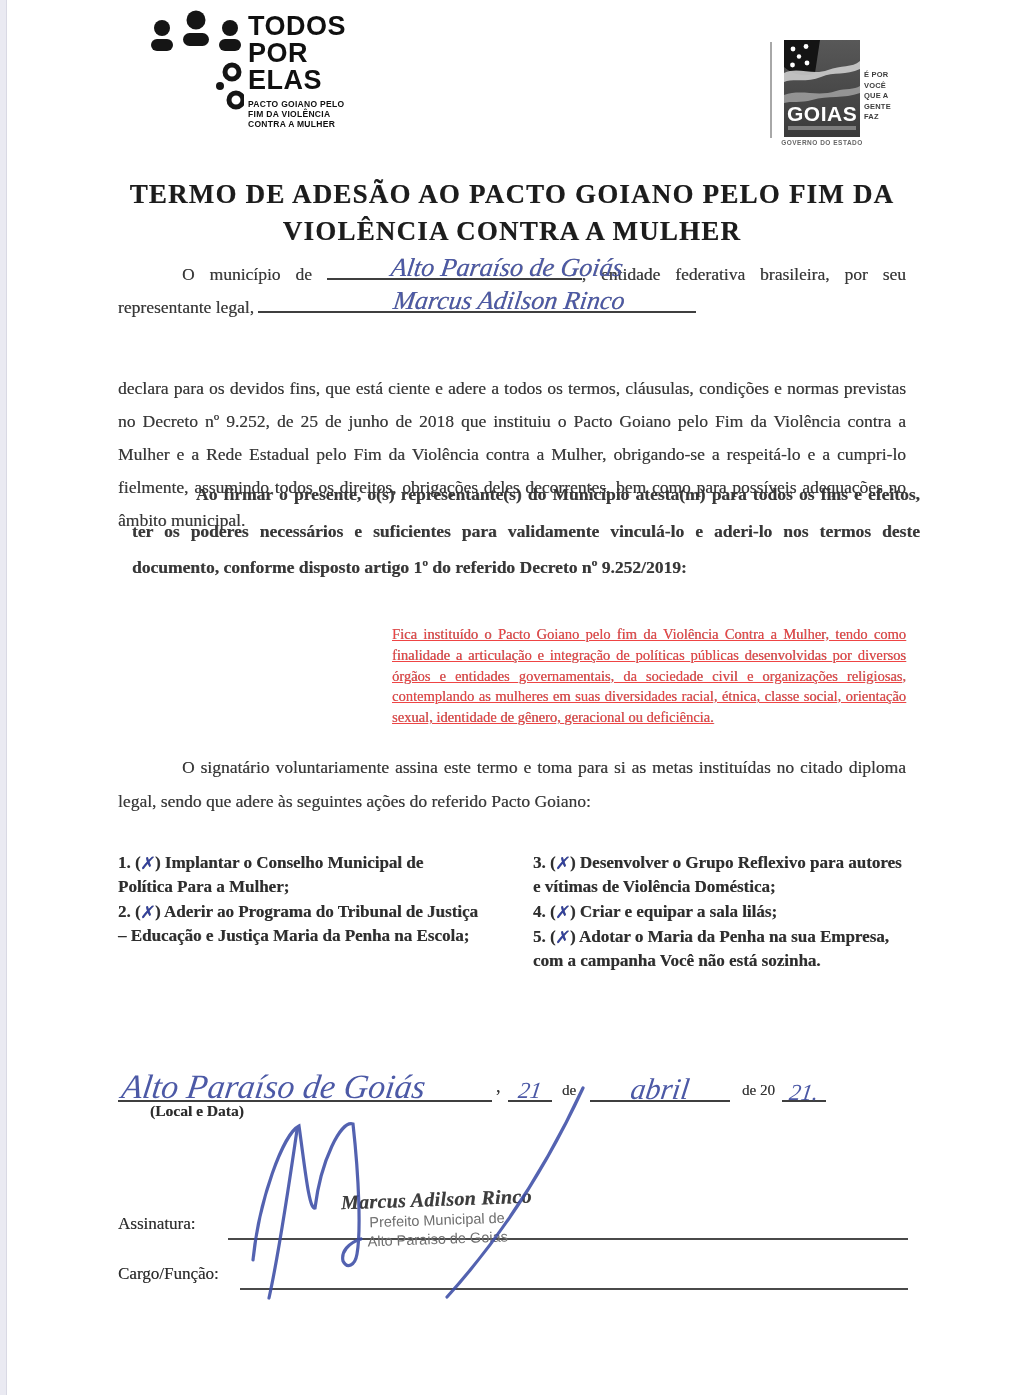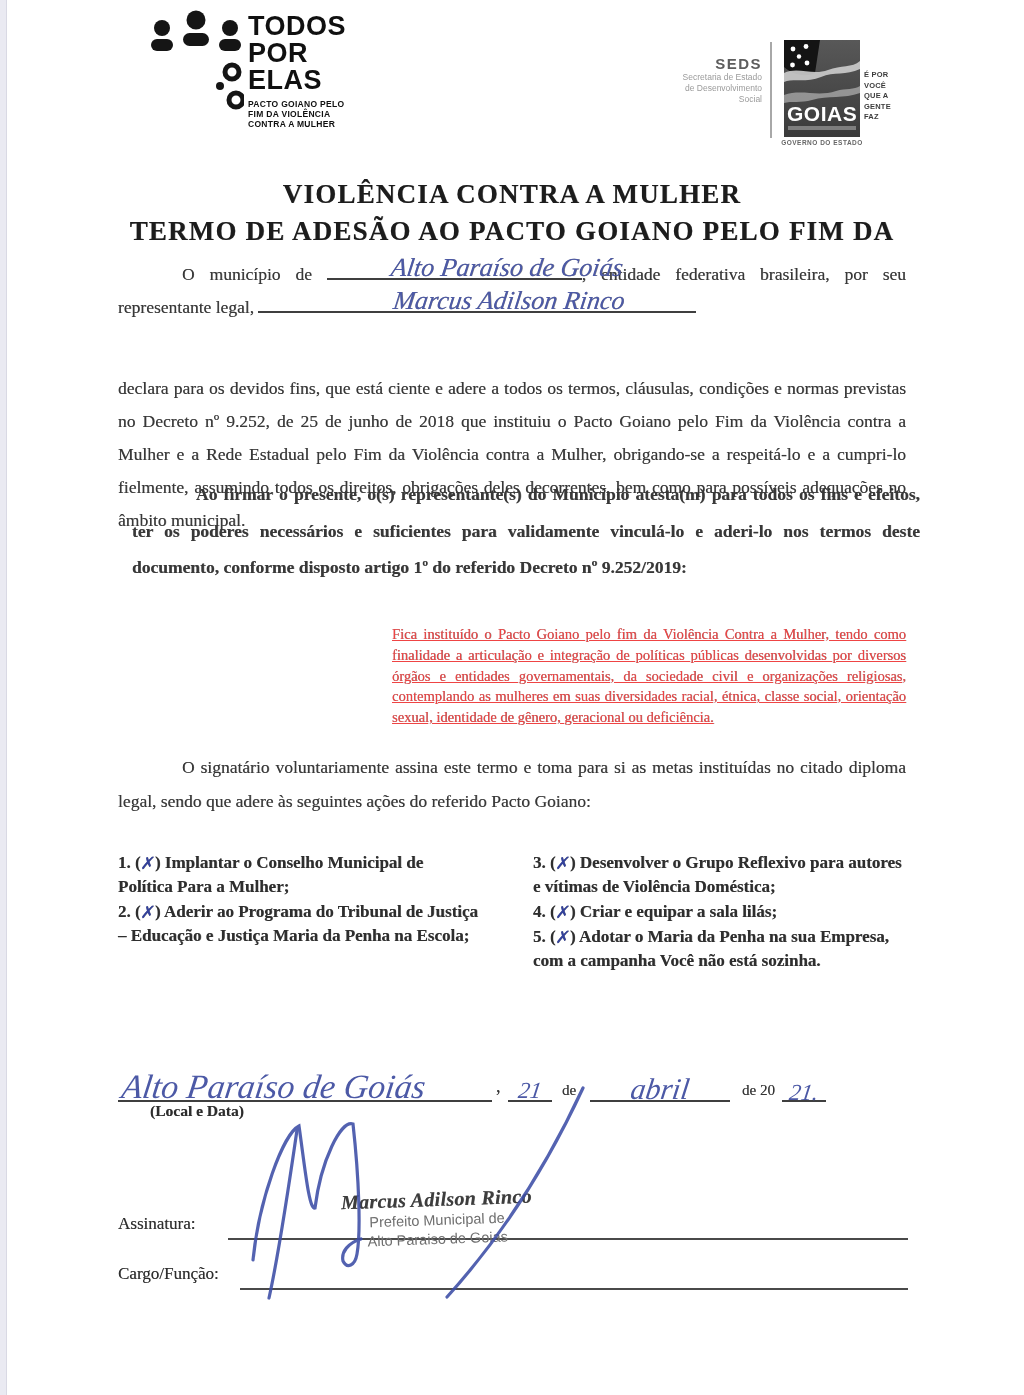--- a/index.html
+++ b/index.html
@@ -108,26 +108,20 @@
       <div>POR</div>
       <div>ELAS</div>
     </div>
     <div class="tpe-sub">
       <div>PACTO GOIANO PELO</div>
       <div>FIM DA VIOLÊNCIA</div>
       <div>CONTRA A MULHER</div>
     </div>
   </div>
 
-  <div class="seds">
-    <div class="seds-acronym">SEDS</div>
-    <div class="seds-line">Secretaria de Estado</div>
-    <div class="seds-line">de Desenvolvimento</div>
-    <div class="seds-line">Social</div>
-  </div>
   <div class="logo-divider"></div>
 
   <svg class="goias-logo" viewBox="0 0 76 97">
     <defs>
       <linearGradient id="gsq" x1="0" y1="0" x2="0" y2="1">
         <stop offset="0" stop-color="#585858"></stop>
           <stop offset="1" stop-color="#3b3b3b"></stop>
       </linearGradient>
     </defs>
     <rect width="76" height="97" fill="url(#gsq)"></rect>
@@ -147,22 +141,22 @@
   <div class="goias-caption">GOVERNO DO ESTADO</div>
   <div class="goias-tagline">
     <div>É POR</div>
     <div>VOCÊ</div>
     <div>QUE A</div>
     <div>GENTE</div>
     <div>FAZ</div>
   </div>
 
   <div class="doc-title ink">
+    <div>TERMO DE ADESÃO AO PACTO GOIANO PELO FIM DA</div>
     <div>VIOLÊNCIA CONTRA A MULHER</div>
-    <div>TERMO DE ADESÃO AO PACTO GOIANO PELO FIM DA</div>
   </div>
 
   <p class="para p1a ink">
     <span>O município de</span>
     <span class="fill fill-muni"><span class="hand hand-26">Alto Paraíso de Goiás</span></span><span>, entidade federativa brasileira, por seu representante legal,</span>
     <span class="fill fill-rep"><span class="hand hand-26">Marcus Adilson Rinco</span></span>
   </p>
   <p class="para p1b ink">declara para os devidos fins, que está ciente e adere a todos os termos, cláusulas, condições e normas previstas no Decreto nº 9.252, de 25 de junho de 2018 que instituiu o Pacto Goiano pelo Fim da Violência contra a Mulher e a Rede Estadual pelo Fim da Violência contra a Mulher, obrigando-se a respeitá-lo e a cumpri-lo fielmente, assumindo todos os direitos, obrigações deles decorrentes, bem como para possíveis adequações no âmbito municipal.</p>
 
   <p class="para p2 ink">Ao firmar o presente, o(s) representante(s) do Município atesta(m) para todos os fins e efeitos, ter os poderes necessários e suficientes para validamente vinculá-lo e aderi-lo nos termos deste documento, conforme disposto artigo 1º do referido Decreto nº 9.252/2019:</p>

